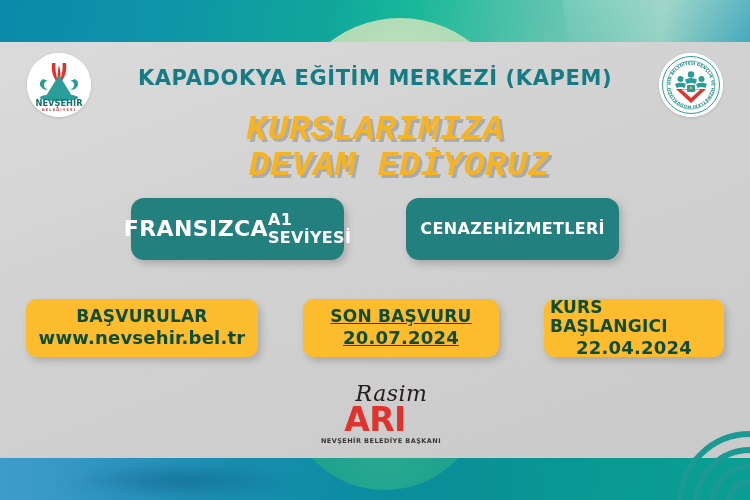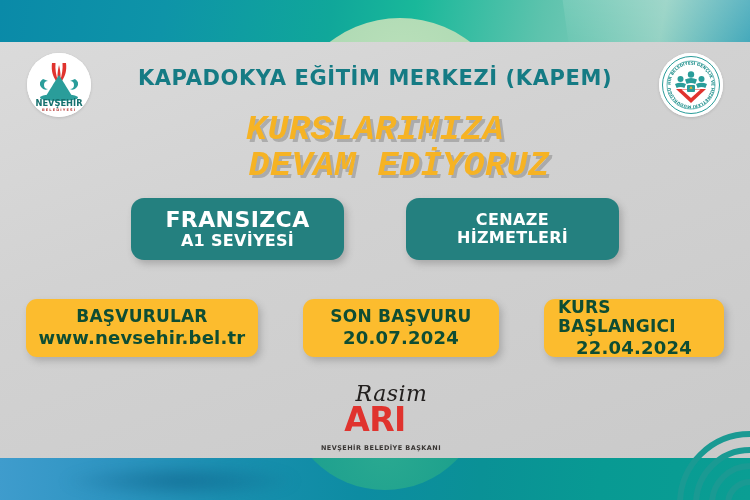--- a/index.html
+++ b/index.html
@@ -137,21 +137,21 @@
     justify-content: center;
     gap: 62px;
   }
   .course-box {
     width: 213px;
     height: 62px;
     border-radius: 13px;
     background: #24807f;
     color: #ffffff;
     display: flex;
-    flex-direction: column;
+    flex-direction: row;
     align-items: center;
     justify-content: center;
     box-shadow: 3px 4px 7px rgba(70,70,70,.28);
     font-family: "DejaVu Sans", sans-serif;
   }
   .course-box .line1 {
     font-size: 22px;
     font-weight: bold;
     letter-spacing: .4px;
     line-height: 1.1;
@@ -181,25 +181,25 @@
     height: 58px;
     border-radius: 11px;
     background: #fcbc2e;
     color: #0e4d33;
     display: flex;
     flex-direction: column;
     align-items: center;
     justify-content: center;
     box-shadow: 3px 4px 7px rgba(70,70,70,.26);
     font-family: "DejaVu Sans", sans-serif;
-    padding: 0 14px;
+    padding: 0 6px;
     box-sizing: border-box;
   }
   .info-box.w1 { width: 232px; }
-  .info-box.w2 { width: 196px; }
+  .info-box.w2 { width: 196px; text-decoration: underline; }
   .info-box.w3 { width: 180px; }
   .info-box .line1 {
     font-size: 17px;
     font-weight: bold;
     letter-spacing: .2px;
     line-height: 1.15;
   }
   .info-box .line2 {
     font-size: 18px;
     font-weight: bold;
@@ -235,21 +235,21 @@
     letter-spacing: -.5px;
     line-height: 1.02;
   }
   .sig-role {
     display: block;
     font-family: "DejaVu Sans", sans-serif;
     font-size: 6.5px;
     font-weight: bold;
     color: #3a3735;
     letter-spacing: .45px;
-    margin-top: 8px;
+    margin-top: 1px;
     padding-left: 12px;
   }
 </style>
 </head>
 <body>
 
 <div id="poster">
 
   <div class="band-top">
     <div class="arc"></div>

